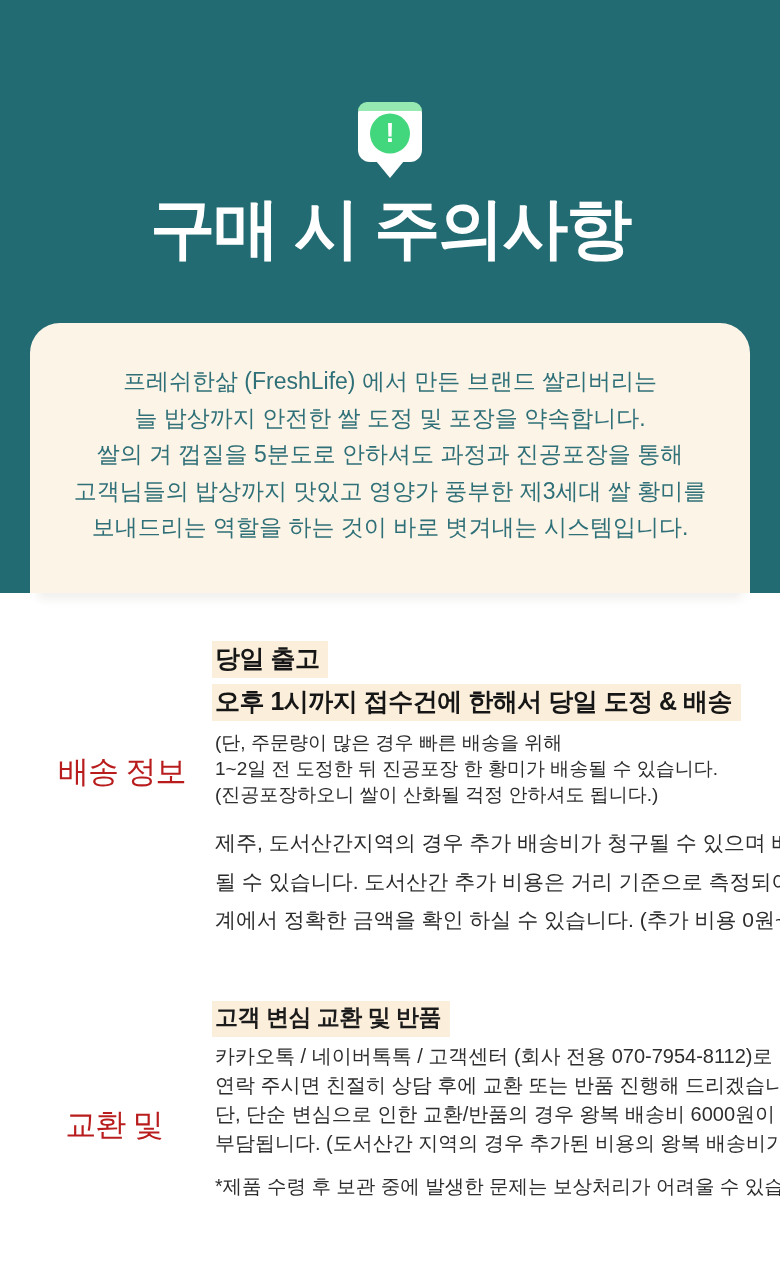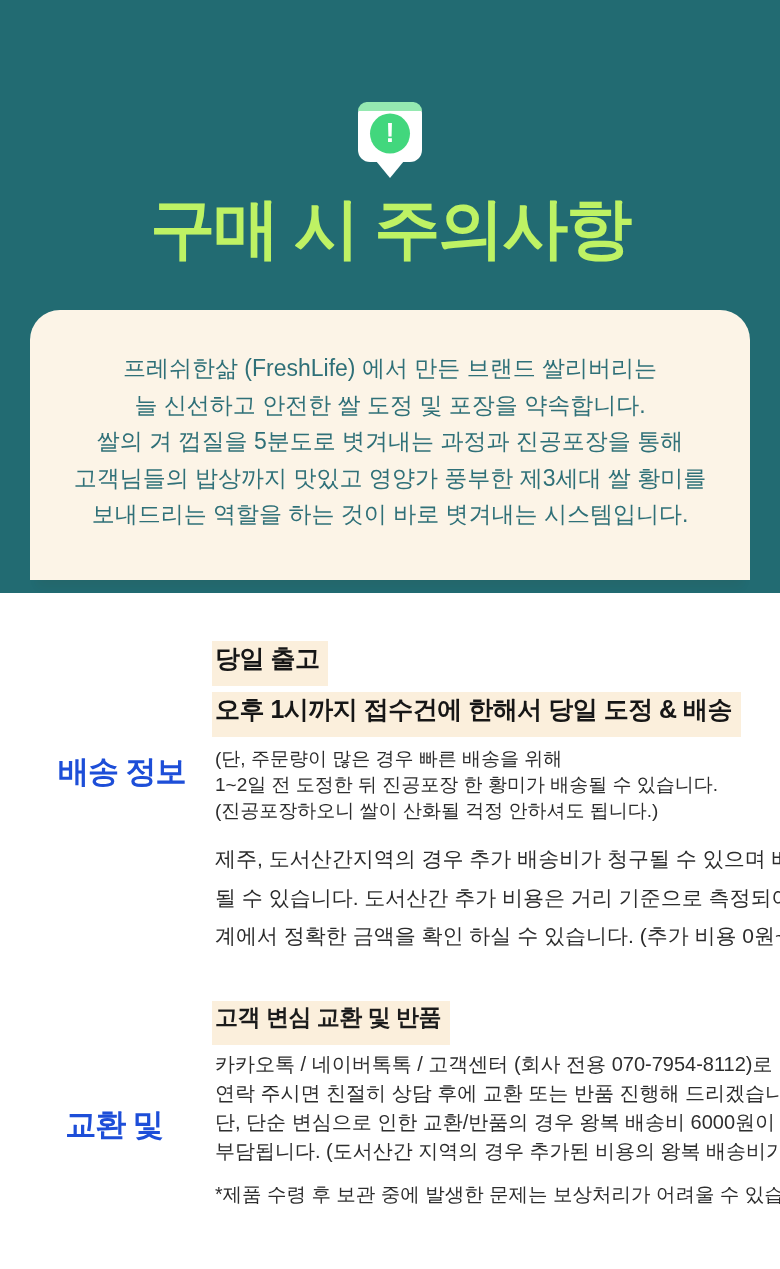--- a/index.html
+++ b/index.html
@@ -33,52 +33,52 @@
     padding-bottom:2px;
   }
   .bubble-tail{
     position:absolute;left:50%;top:59px;transform:translateX(-50%);
     width:0;height:0;
     border-left:14px solid transparent;border-right:14px solid transparent;
     border-top:17px solid #ffffff;
   }
   .hero-title{
     position:absolute;left:0;top:192px;width:780px;
-    text-align:center;color:#bef264;
+    text-align:center;color:#ffffff;
     font-size:66px;font-weight:800;letter-spacing:-2px;
     line-height:1.1;
   }
   
   .intro-card{
-    position:absolute;left:30px;top:310px;width:720px;height:270px;
+    position:absolute;left:30px;top:323px;width:720px;height:270px;
     background:#FCF4E7;border-radius:30px 30px 0 0;
     box-shadow:0 14px 10px -8px rgba(60,50,30,0.08);
     box-sizing:border-box;
     padding-top:40px;
     text-align:center;
   }
   .intro-line{
     color:#2F7078;font-size:23px;font-weight:500;
     line-height:36.5px;white-space:nowrap;
   }
   
   .section-label{
-    position:absolute;color:#1d4ed8;font-weight:700;font-size:31px;
+    position:absolute;color:#b91c1c;font-weight:400;font-size:31px;
     letter-spacing:-1px;white-space:nowrap;
   }
   .label-shipping{left:58px;top:751px;}
   .label-returns{left:38px;top:1054px;width:152px;text-align:center;line-height:46px;margin-top:48px;}
   .col{
     position:absolute;left:215px;
   }
   .col-shipping{top:641px;}
   .col-returns{top:1001px;}
   .hl{
     display:inline-block;background:#FBEFDC;
-    padding:2px 9px 13px 3px;margin-left:-3px;
+    padding:2px 9px 5px 3px;margin-left:-3px;
     white-space:nowrap;
   }
   .ship-headline{
     font-size:25px;font-weight:700;color:#161616;letter-spacing:-0.5px;
     line-height:30px;margin:0 0 6px 0;
   }
   .note-line{
     font-size:19px;line-height:26px;color:#2D2D2D;white-space:nowrap;
   }
   .notes{margin-top:9px;}
@@ -109,22 +109,22 @@
       <div class="bubble-circle">
         <span class="bubble-excl">!</span>
       </div>
       <div class="bubble-tail"></div>
     </div>
     <div class="hero-title">구매 시 주의사항</div>
   </div>
 
   <div class="intro-card">
     <div class="intro-line">프레쉬한삶 (FreshLife) 에서 만든 브랜드 쌀리버리는</div>
-    <div class="intro-line">늘 신선하고 안전한 쌀 도정 및 포장을 약속합니다.</div>
-    <div class="intro-line">쌀의 겨 껍질을 5분도로 볏겨내는 과정과 진공포장을 통해</div>
+    <div class="intro-line">늘 밥상까지 안전한 쌀 도정 및 포장을 약속합니다.</div>
+    <div class="intro-line">쌀의 겨 껍질을 5분도로 안하셔도 과정과 진공포장을 통해</div>
     <div class="intro-line">고객님들의 밥상까지 맛있고 영양가 풍부한 제3세대 쌀 황미를</div>
     <div class="intro-line">보내드리는 역할을 하는 것이 바로 볏겨내는 시스템입니다.</div>
   </div>
 
   <div class="section-label label-shipping">배송 정보</div>
 
   <div class="col col-shipping">
     <div class="ship-headline">
       <span class="hl">당일 출고</span>
     </div>

